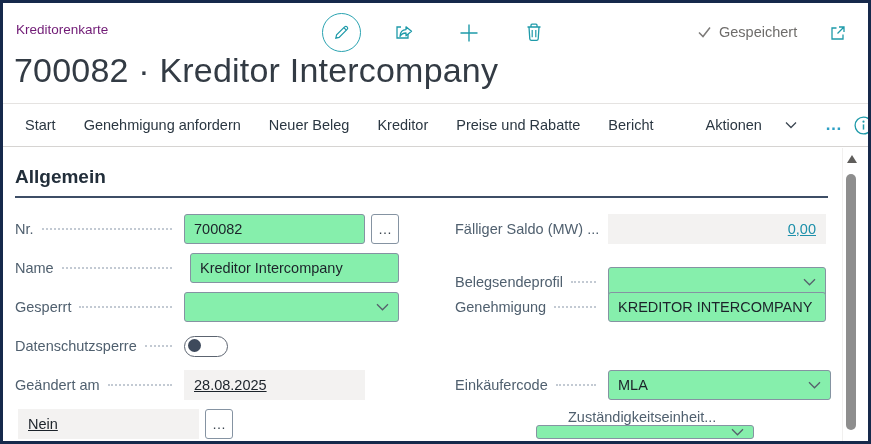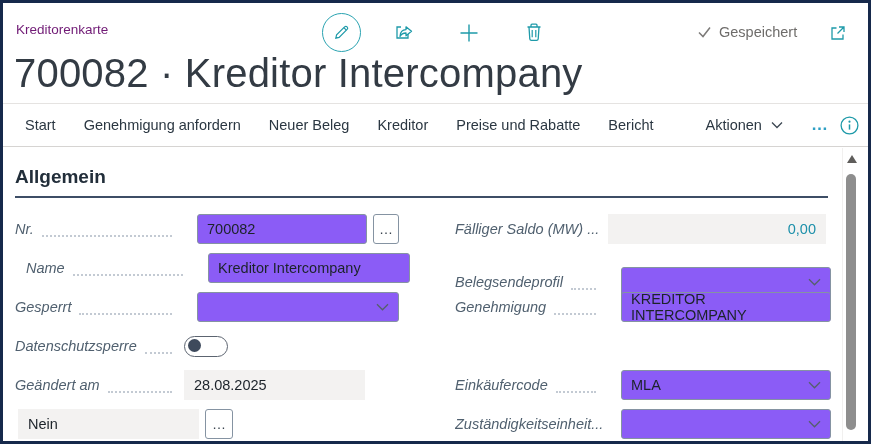--- a/index.html
+++ b/index.html
@@ -6,47 +6,47 @@
   .window{
     position:relative;width:871px;height:444px;box-sizing:border-box;
     border:3px solid #16294b;background:#ffffff;overflow:hidden;
     font-family:"Liberation Sans",sans-serif;color:#2b3742;
   }
   
   .breadcrumb{position:absolute;left:13px;top:19px;font-size:13.5px;color:#701a75;cursor:pointer;}
   .icon-btn{position:absolute;display:flex;align-items:center;justify-content:center;cursor:pointer;background:none;border:none;padding:0;}
   .pencil-circle{left:319px;top:10px;width:37px;height:37px;border:1px solid #2aa3b1;border-radius:50%;}
   .saved{position:absolute;left:694px;top:21px;display:flex;align-items:center;gap:7px;font-size:14.5px;color:#6e6c6a;}
-  .record-title{position:absolute;left:11px;top:48px;font-size:40px;font-weight:400;color:#333b44;letter-spacing:.2px;white-space:nowrap;}
+  .record-title{position:absolute;left:11px;top:48px;font-size:34px;font-weight:400;color:#333b44;letter-spacing:.2px;white-space:nowrap;}
   
   .cmdbar{
     position:absolute;left:0;top:100px;width:100%;height:44px;box-sizing:border-box;
     border-top:1px solid #e5e3e1;border-bottom:1px solid #d6d4d2;
     display:flex;align-items:center;padding-left:22px;font-size:14.5px;color:#2b3742;
   }
   .cmd-item{margin-right:28px;white-space:nowrap;cursor:pointer;}
   .cmd-sep{width:1px;height:22px;background:#c8c6c4;margin-right:24px;}
-  .cmd-actions{display:flex;align-items:center;gap:9px;margin-right:28px;cursor:pointer;}
+  .cmd-actions{display:flex;align-items:center;gap:23px;margin-right:28px;cursor:pointer;}
   .cmd-ellipsis{color:#2d9fc4;font-size:17px;font-weight:bold;letter-spacing:2px;cursor:pointer;margin-right:10px;}
   .cmd-info{margin-left:auto;margin-right:24px;cursor:pointer;display:flex;align-items:center;}
   
   .section-title{position:absolute;left:12px;top:163px;font-size:19px;font-weight:700;color:#222e3a;cursor:pointer;}
   .show-less{position:absolute;top:170px;right:43px;font-size:13.5px;color:#3a5d82;cursor:pointer;}
   .section-line{position:absolute;left:12px;top:193px;width:813px;border-bottom:2px solid #3e4e66;}
   
   .row{position:absolute;height:30px;display:flex;align-items:center;}
-  .lblwrap{display:flex;align-items:flex-end;flex-shrink:0;overflow:hidden;font-style:italic;}
+  .lblwrap{display:flex;align-items:center;flex-shrink:0;overflow:hidden;}
   .lblwrap.l{width:166px;} .lblwrap.r{width:150px;}
   .lbl{font-size:14.5px;color:#50606f;white-space:nowrap;}
   .dots{flex:1;height:0;border-top:2px dotted #c3cad3;margin:0 9px 0 8px;min-width:4px;}
   .ctl{box-sizing:border-box;height:30px;display:flex;align-items:center;font-size:14.5px;color:#1c232a;}
-  .input,.select{border:1px solid #8593a2;border-radius:3px;background:#8b5cf6;padding:0 9px;margin-left:16px;cursor:text;}
+  .input,.select{border:1px solid #8593a2;border-radius:3px;background:#86efac;padding:0 9px;margin-left:3px;cursor:text;}
   .select{cursor:pointer;}
   .select .val{flex:1;white-space:nowrap;overflow:hidden;}
-  .readonly{background:#f3f2f1;border:none;padding:0 10px;margin-left:3px;}
+  .readonly{background:#f3f2f1;border:none;padding:0 10px;margin-left:3px;text-decoration:underline;}
   .readonly.amount{justify-content:flex-end;color:#1d90aa;}
   .assist{box-sizing:border-box;width:28px;height:30px;margin-left:6px;border:1px solid #8593a2;border-radius:3px;
           display:flex;align-items:center;justify-content:center;font-size:14px;color:#39434e;background:#fff;cursor:pointer;}
   .toggle{position:relative;box-sizing:border-box;width:44px;height:21px;border:1.5px solid #5c6470;border-radius:11px;background:#fff;margin-left:3px;cursor:pointer;}
   .knob{position:absolute;left:3px;top:2.5px;width:13px;height:13px;border-radius:50%;background:#3e4a5c;}
   
   .scrollbar{position:absolute;left:839px;top:145px;bottom:0;width:17px;background:#fff;border-left:1px solid #f1f0ef;}
   .scroll-up{width:0;height:0;margin:7px auto 0;border-left:5px solid transparent;border-right:5px solid transparent;border-bottom:8px solid #5f5d5b;cursor:pointer;}
   .thumb{position:absolute;left:3px;top:26px;width:10px;height:256px;background:#8e8e8e;border-radius:5px;cursor:grab;}
 </style>
@@ -129,21 +129,21 @@
 
   <div class="row" style="left:12px;top:211px;width:384px;">
     <div class="lblwrap l">
         <span class="lbl">Nr.</span>
         <div class="dots"></div>
       </div>
     <div class="ctl input" style="width:181px;">700082</div>
     <div class="assist">…</div>
   </div>
 
-  <div class="row" style="left:23px;top:250px;width:384px;">
+  <div class="row" style="left:12px;top:250px;width:384px;gap:6px;">
     <div class="lblwrap l">
         <span class="lbl">Name</span>
         <div class="dots"></div>
       </div>
     <div class="ctl input" style="width:216px;">Kreditor Intercompany</div>
   </div>
 
   <div class="row" style="left:12px;top:289px;width:384px;">
     <div class="lblwrap l">
         <span class="lbl">Gesperrt</span>
@@ -215,21 +215,21 @@
         <div class="dots"></div>
       </div>
     <div class="ctl select" style="width:248px;gap:35px;">
       <span class="val">MLA</span>
       <svg width="13" height="8" viewBox="0 0 13 8">
           <path d="M1 1.2 L6.5 6.8 L12 1.2" fill="none" stroke="#55606c" stroke-width="1.3"></path>
         </svg>
     </div>
   </div>
 
-  <div class="row" style="left:452px;top:406px;width:376px;">
+  <div class="row" style="left:452px;top:406px;width:376px;flex-direction:column;">
     <div class="lblwrap r">
         <span class="lbl">Zuständigkeitseinheit...</span>
       </div>
     <div class="ctl select" style="width:218px;">
       <span class="val"></span>
       <svg width="13" height="8" viewBox="0 0 13 8">
           <path d="M1 1.2 L6.5 6.8 L12 1.2" fill="none" stroke="#55606c" stroke-width="1.3"></path>
         </svg>
     </div>
   </div>

